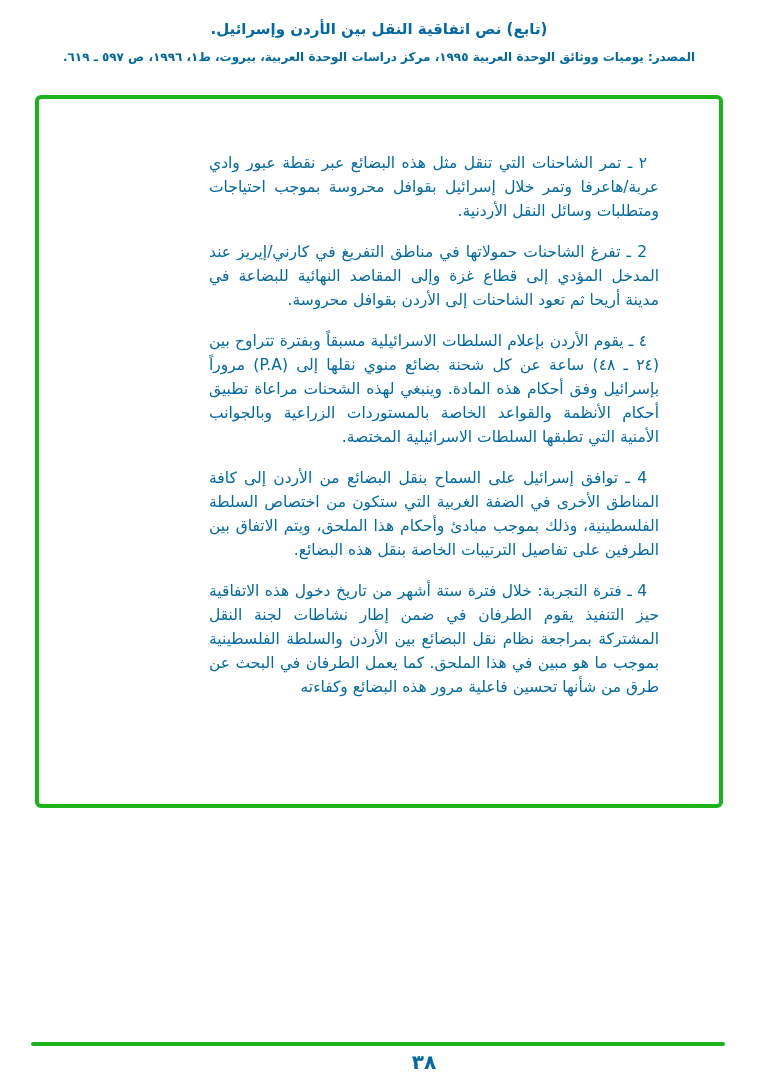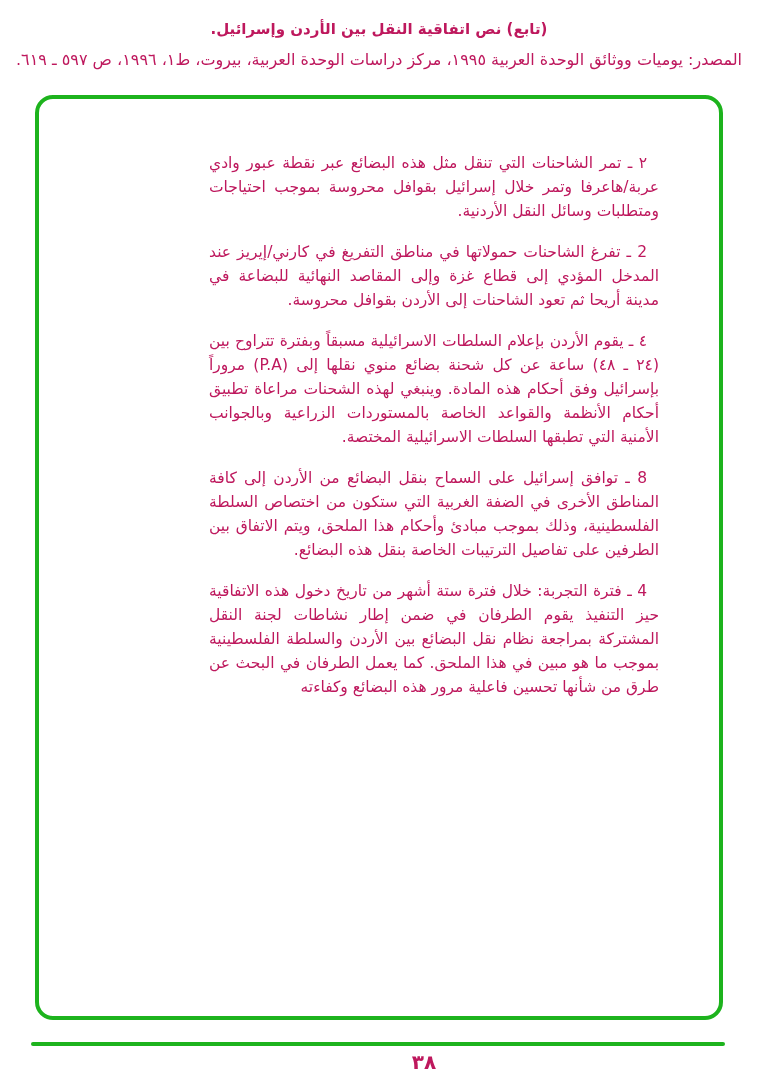--- a/index.html
+++ b/index.html
@@ -7,46 +7,46 @@
     padding: 0;
     background: #ffffff;
   }
   .page {
     position: relative;
     width: 758px;
     height: 1078px;
     background: #ffffff;
     overflow: hidden;
     font-family: "DejaVu Sans", sans-serif;
-    color: #be185d;
+    color: #0369a1;
   }
   .header {
     direction: rtl;
     text-align: center;
     padding-top: 20px;
   }
   .doc-title {
     font-size: 15px;
     font-weight: bold;
     letter-spacing: 0.2px;
   }
   .doc-source {
-    font-size: 16px;
-    font-weight: normal;
+    font-size: 12px;
+    font-weight: bold;
     margin-top: 12px;
   }
   .green-box {
     position: absolute;
     left: 35px;
     top: 95px;
     width: 688px;
-    height: 925px;
+    height: 713px;
     box-sizing: border-box;
     border: 4px solid #1db31d;
-    border-radius: 18px;
+    border-radius: 6px;
     background: #ffffff;
     overflow: hidden;
   }
   .text-block {
     direction: rtl;
     text-align: justify;
     padding: 52px 60px 20px 170px;
     font-size: 15.5px;
     line-height: 1.55;
   }
@@ -83,21 +83,21 @@
   <div class="header">
     <div class="doc-title">(تابع) نص اتفاقية النقل بين الأردن وإسرائيل.</div>
     <div class="doc-source">المصدر: يوميات ووثائق الوحدة العربية ١٩٩٥، مركز دراسات الوحدة العربية، بيروت، ط١، ١٩٩٦، ص ٥٩٧ ـ ٦١٩.</div>
   </div>
 
   <div class="green-box">
     <div class="text-block">
       <p class="para">٢ ـ تمر الشاحنات التي تنقل مثل هذه البضائع عبر نقطة عبور وادي عربة/هاعرفا وتمر خلال إسرائيل بقوافل محروسة بموجب احتياجات ومتطلبات وسائل النقل الأردنية.</p>
       <p class="para">2 ـ تفرغ الشاحنات حمولاتها في مناطق التفريغ في كارني/إيريز عند المدخل المؤدي إلى قطاع غزة وإلى المقاصد النهائية للبضاعة في مدينة أريحا ثم تعود الشاحنات إلى الأردن بقوافل محروسة.</p>
       <p class="para">٤ ـ يقوم الأردن بإعلام السلطات الاسرائيلية مسبقاً وبفترة تتراوح بين (٢٤ ـ ٤٨) ساعة عن كل شحنة بضائع منوي نقلها إلى (P.A) مروراً بإسرائيل وفق أحكام هذه المادة. وينبغي لهذه الشحنات مراعاة تطبيق أحكام الأنظمة والقواعد الخاصة بالمستوردات الزراعية وبالجوانب الأمنية التي تطبقها السلطات الاسرائيلية المختصة.</p>
-      <p class="para">8 ـ توافق إسرائيل على السماح بنقل البضائع من الأردن إلى كافة المناطق الأخرى في الضفة الغربية التي ستكون من اختصاص السلطة الفلسطينية، وذلك بموجب مبادئ وأحكام هذا الملحق، ويتم الاتفاق بين الطرفين على تفاصيل الترتيبات الخاصة بنقل هذه البضائع.</p>
+      <p class="para">4 ـ توافق إسرائيل على السماح بنقل البضائع من الأردن إلى كافة المناطق الأخرى في الضفة الغربية التي ستكون من اختصاص السلطة الفلسطينية، وذلك بموجب مبادئ وأحكام هذا الملحق، ويتم الاتفاق بين الطرفين على تفاصيل الترتيبات الخاصة بنقل هذه البضائع.</p>
       <p class="para">4 ـ فترة التجربة: خلال فترة ستة أشهر من تاريخ دخول هذه الاتفاقية حيز التنفيذ يقوم الطرفان في ضمن إطار نشاطات لجنة النقل المشتركة بمراجعة نظام نقل البضائع بين الأردن والسلطة الفلسطينية بموجب ما هو مبين في هذا الملحق. كما يعمل الطرفان في البحث عن طرق من شأنها تحسين فاعلية مرور هذه البضائع وكفاءته</p>
     </div>
   </div>
 
   <div class="green-line"></div>
 
   <div class="page-number">٣٨</div>
 
 </div>
 

